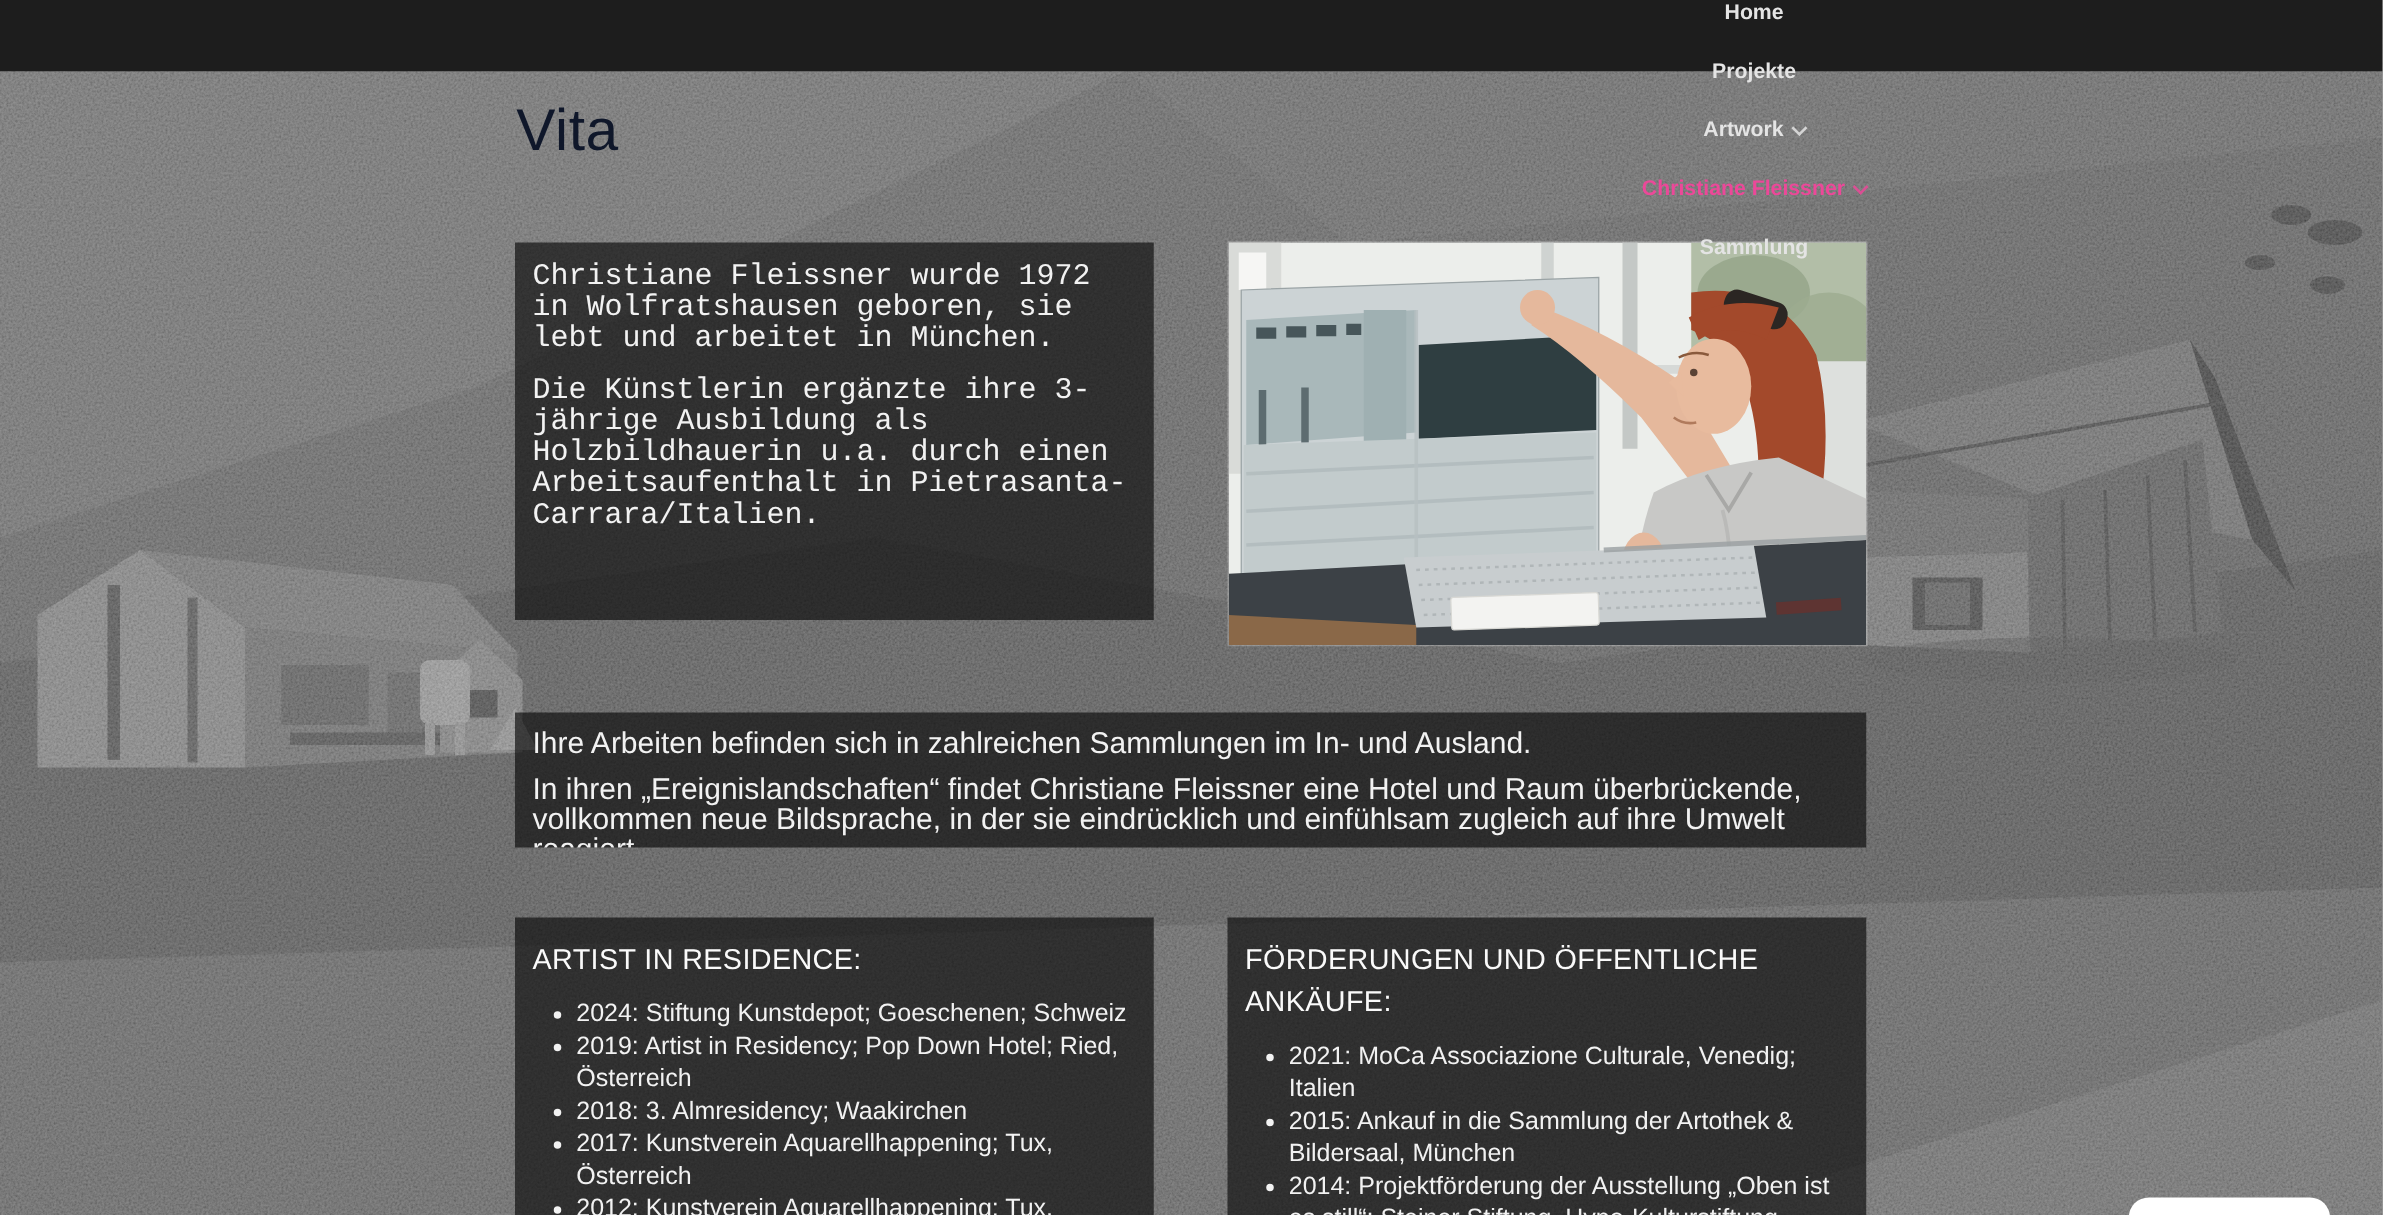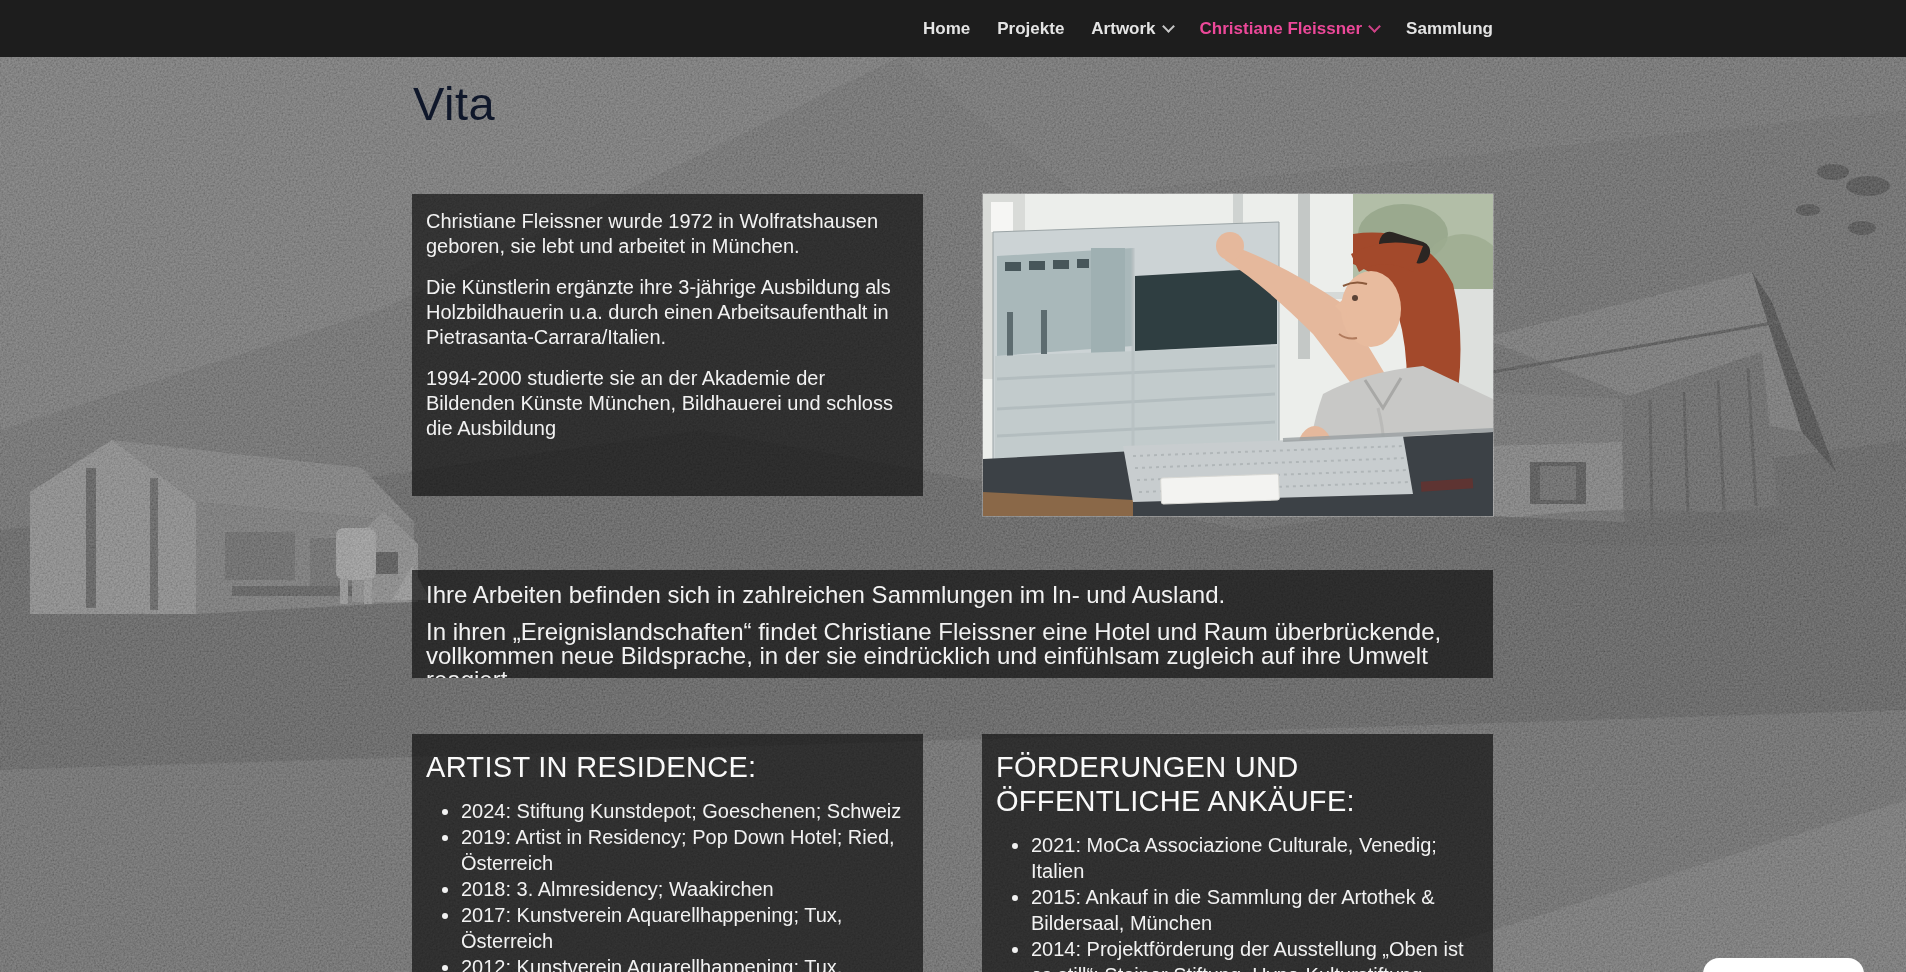--- a/index.html
+++ b/index.html
@@ -6,43 +6,43 @@
   body{
     width:1906px;height:972px;overflow:hidden;position:relative;
     font-family:"Liberation Sans","DejaVu Sans",sans-serif;
     background:#969696;
   }
   
   .bg{position:absolute;inset:0;z-index:0;}
   
   .topnav{position:absolute;top:0;left:0;right:0;height:57px;background:#1d1d1d;z-index:30;}
   .nav-list{position:absolute;top:0;right:413px;height:57px;margin:0;padding:0;
-    display:flex;align-items:center;gap:27px;list-style:none;}
+    display:flex;align-items:center;gap:27px;list-style:none;flex-direction:column;}
   .nav-link{color:#e4e4e4;font-size:17px;font-weight:600;text-decoration:none;
     display:flex;align-items:center;cursor:pointer;white-space:nowrap;}
   .nav-link.active{color:#ec4899;}
   .chev{display:inline-block;width:7px;height:7px;border-right:2px solid currentColor;
     border-bottom:2px solid currentColor;transform:rotate(45deg);margin-left:8px;
     margin-top:-4px;opacity:.85;}
   
   .page-title{position:absolute;left:413px;top:76px;z-index:10;margin:0;
     color:#0f172a;font-size:47px;font-weight:500;letter-spacing:.5px;}
   .box{background:rgba(10,10,10,0.66);color:#f2f2f2;box-sizing:border-box;}
   .row1{position:absolute;left:412px;top:194px;width:1081px;z-index:10;
     display:flex;justify-content:space-between;align-items:flex-start;}
-  .intro-box{width:511px;height:302px;padding:15px 14px;font-size:20px;line-height:25px;}
+  .intro-box{width:511px;height:302px;padding:15px 14px;font-size:24px;line-height:25px;font-family:Liberation Mono, monospace;}
   .intro-box p{margin:0 0 16px;}
   .photo-fig{width:510px;height:322px;margin:0;box-shadow:0 0 0 1px rgba(255,255,255,.25);}
   .wide-box{position:absolute;left:412px;top:570px;width:1081px;height:108px;z-index:10;
     padding:13px 14px;font-size:24px;line-height:24px;overflow:hidden;}
   .wide-box p{margin:0 0 13px;}
   .row3{position:absolute;left:412px;top:734px;width:1081px;z-index:10;
     display:flex;justify-content:space-between;align-items:flex-start;}
   .list-box{width:511px;min-height:300px;padding:16px 14px 24px;}
-  .list-box h2{margin:0 0 14px;font-size:29px;font-weight:400;line-height:34px;
+  .list-box h2{margin:0 0 14px;font-size:23px;font-weight:400;line-height:34px;
     letter-spacing:.3px;color:#fafafa;}
   .list-box ul{margin:0;padding:0 0 0 35px;font-size:20px;line-height:26px;}
   .list-box li{margin:0;}
   
   .corner-pill{position:absolute;left:1703px;top:958px;width:161px;height:40px;
     background:#ffffff;border-radius:16px;z-index:40;border:0;cursor:pointer;}
 </style>
 </head>
 <body>
 
@@ -145,21 +145,20 @@
       </li>
   </ul>
 </nav>
 
 <h1 class="page-title">Vita</h1>
 
 <section class="row1">
   <div class="box intro-box">
     <p>Christiane Fleissner wurde 1972 in Wolfratshausen geboren, sie lebt und arbeitet in München.</p>
     <p>Die Künstlerin ergänzte ihre 3-jährige Ausbildung als Holzbildhauerin u.a. durch einen Arbeitsaufenthalt in Pietrasanta-Carrara/Italien.</p>
-    <p>1994-2000 studierte sie an der Akademie der Bildenden Künste München, Bildhauerei und schloss die Ausbildung</p>
   </div>
 
   <figure class="photo-fig">
     <svg width="510" height="322" viewBox="0 0 510 322" aria-hidden="true">
 
       <rect x="0" y="0" width="510" height="322" fill="#eceeeb"></rect>
       <rect x="370" y="0" width="140" height="125" fill="#b2bea7"></rect>
       <ellipse cx="420" cy="40" rx="45" ry="30" fill="#93a488" opacity="0.8"></ellipse>
       <ellipse cx="480" cy="75" rx="40" ry="35" fill="#9cab90" opacity="0.8"></ellipse>
       <rect x="0" y="0" width="42" height="185" fill="#d9dbd8"></rect>

